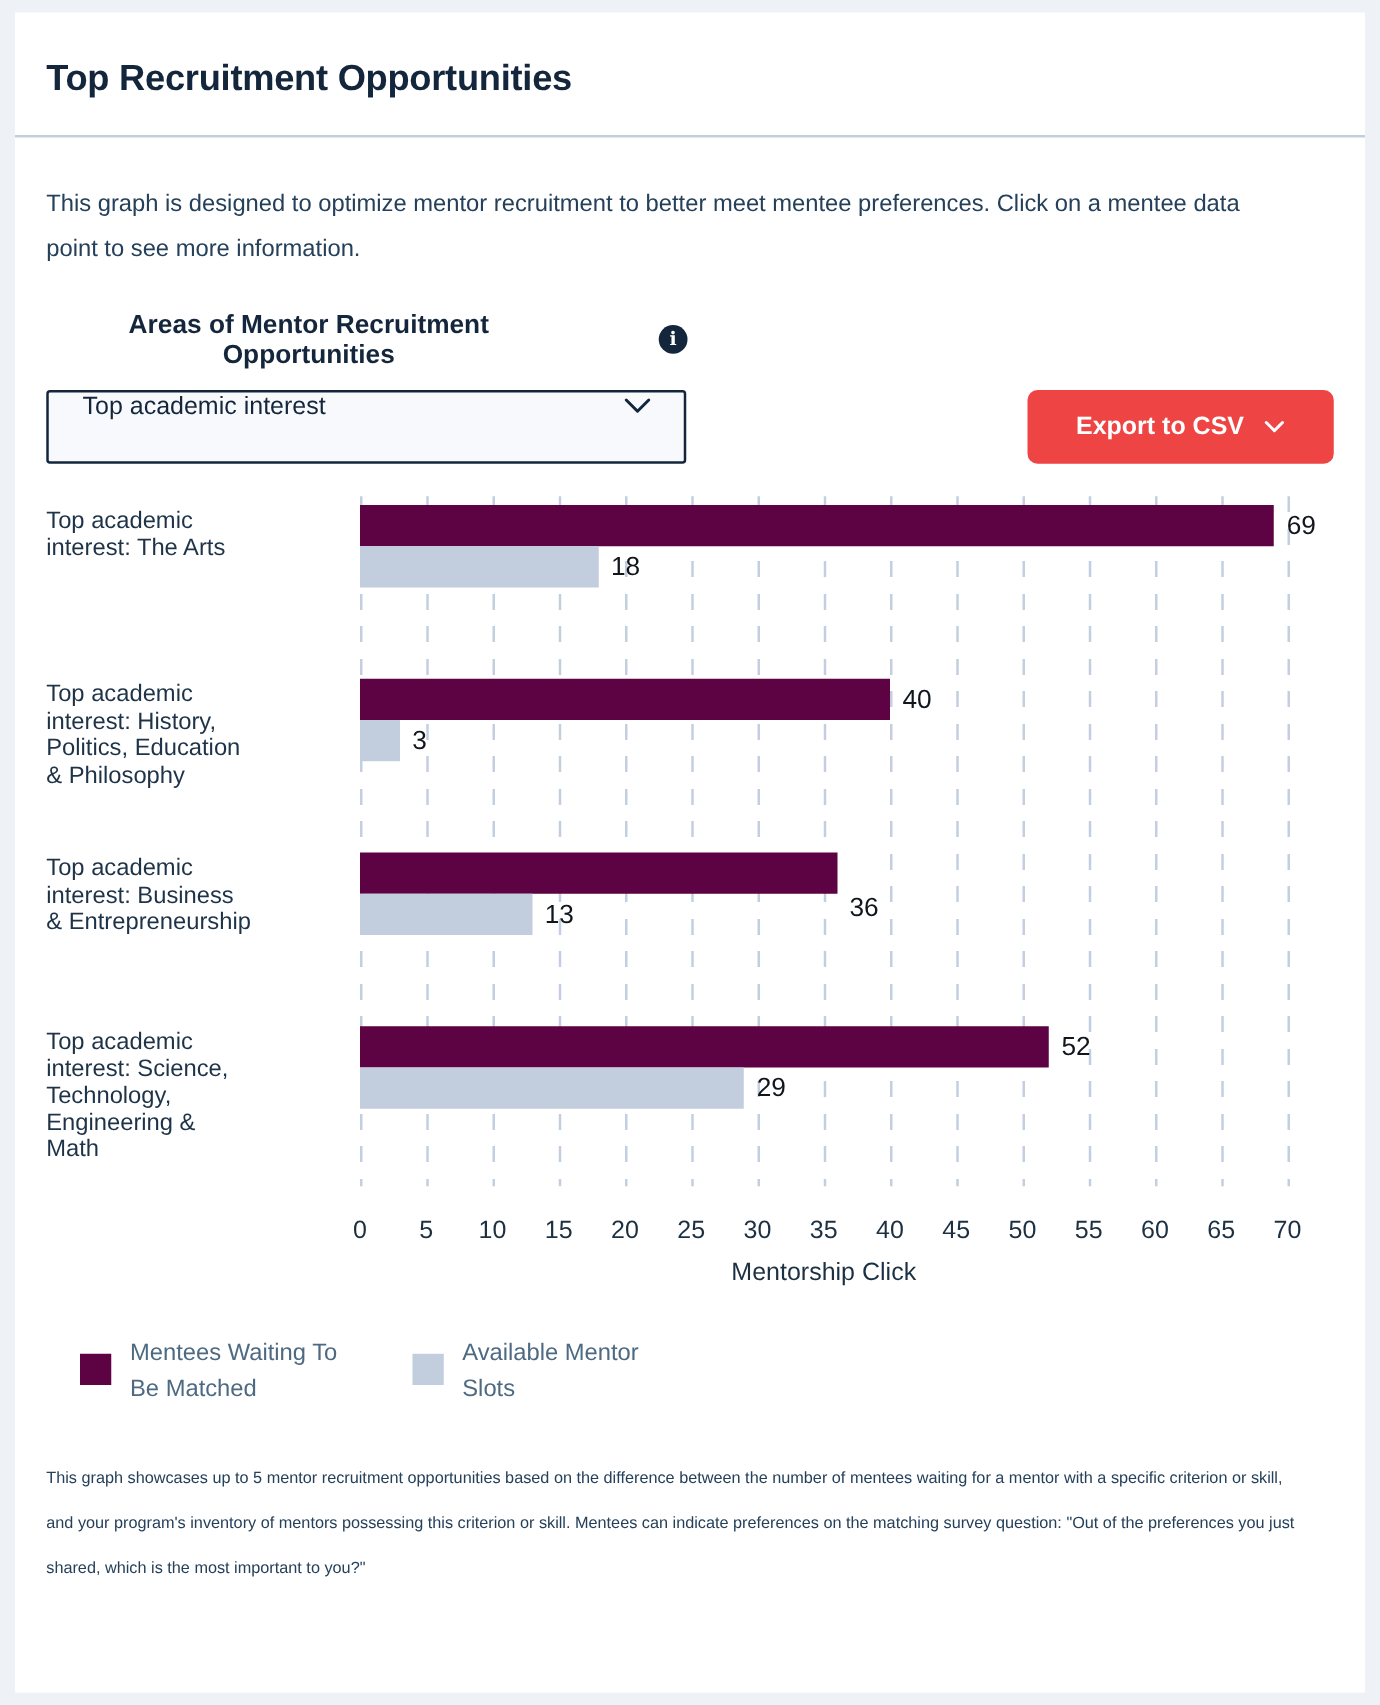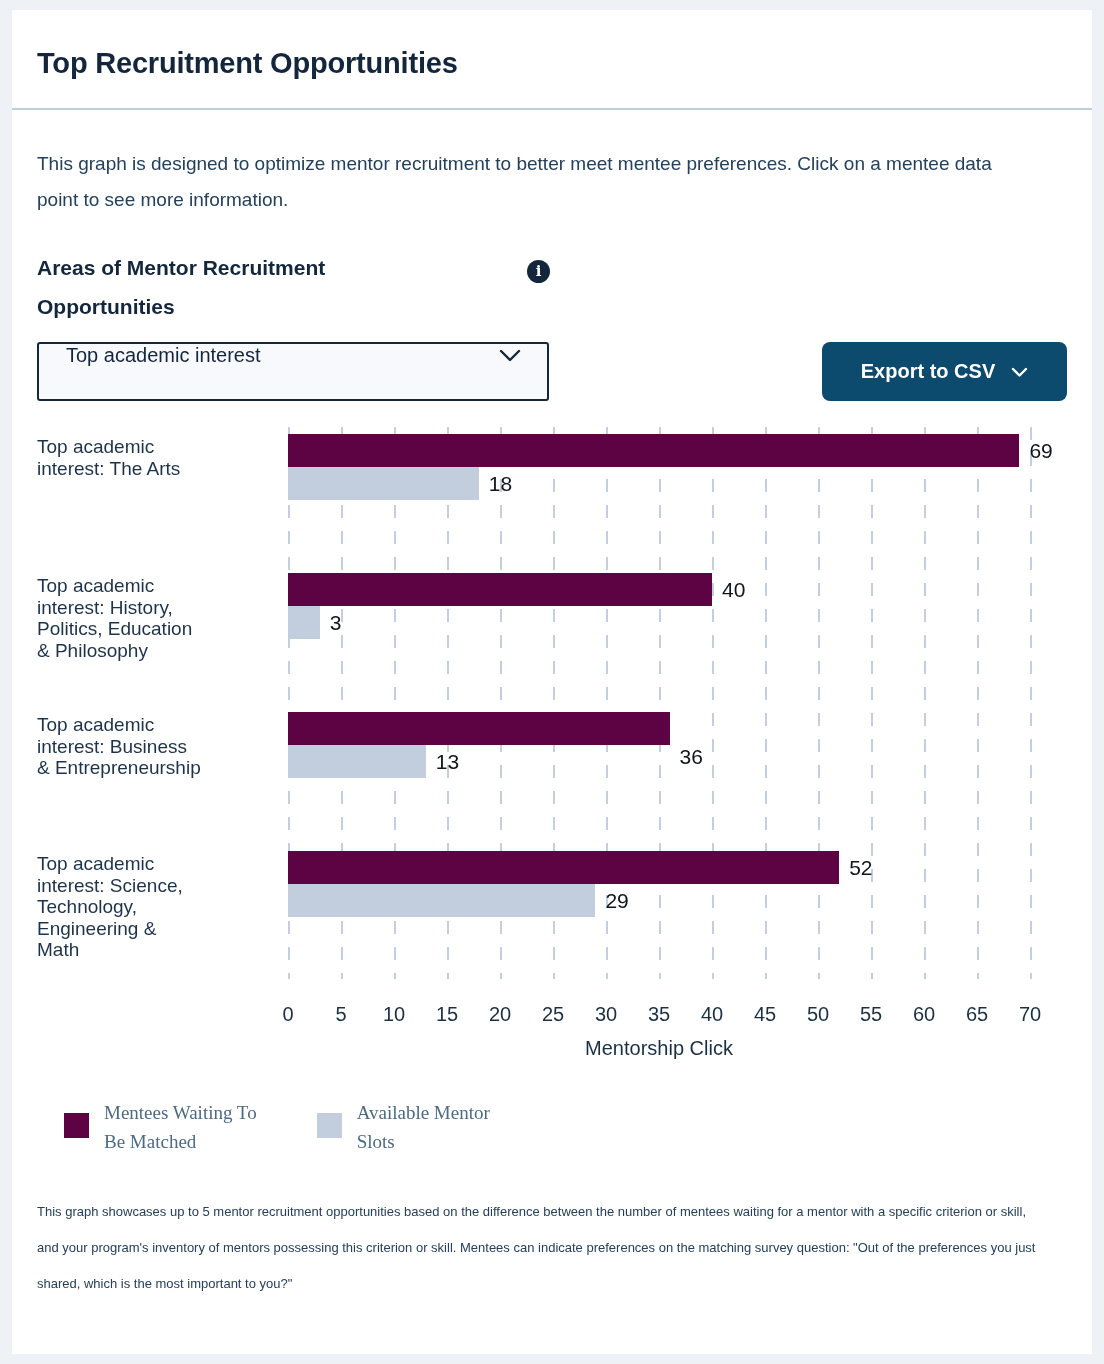--- a/index.html
+++ b/index.html
@@ -40,25 +40,26 @@
     color:#25405a;
   }
   
   .section-head{
     position:relative;
     margin-top:30px;
   }
   .section-title{
     margin:0;
     font-size:21px;
-    line-height:39px;
+    line-height:24px;
     font-weight:700;
     color:#14263c;
     white-space:pre-line;
     max-width:420px;
+    text-align:center;
   }
   .info-icon{
     position:absolute;
     left:490px;top:12px;
     width:23px;height:23px;
     border-radius:50%;
     background:#14263c;
     color:#ffffff;
     font-family:"DejaVu Serif", serif;
     font-weight:700;
@@ -83,21 +84,21 @@
     display:flex;justify-content:space-between;
     padding:0 26px 0 27px;
     font-size:20px;
     color:#14263c;
     cursor:pointer;
   }
   .export-btn{
     width:245px;height:59px;
     border:none;
     border-radius:8px;
-    background:#0c4a6e;
+    background:#ef4444;
     color:#ffffff;
     font-family:"Liberation Sans", sans-serif;
     font-size:20px;
     font-weight:700;
     display:flex;align-items:center;justify-content:center;
     gap:16px;
     cursor:pointer;
   }
   
   .chart{
@@ -161,21 +162,20 @@
   .legend-swatch{
     width:25px;height:25px;
     margin-top:15px;
     flex:0 0 25px;
   }
   .legend-label{
     font-size:19px;
     line-height:29px;
     color:#4d6a82;
     white-space:pre-line;
-    font-family:Liberation Serif, serif;
   }
   
   .footer-text{
     margin:38px 0 0 0;
     max-width:1010px;
     font-size:13px;
     line-height:36px;
     color:#25405a;
   }
 </style>

